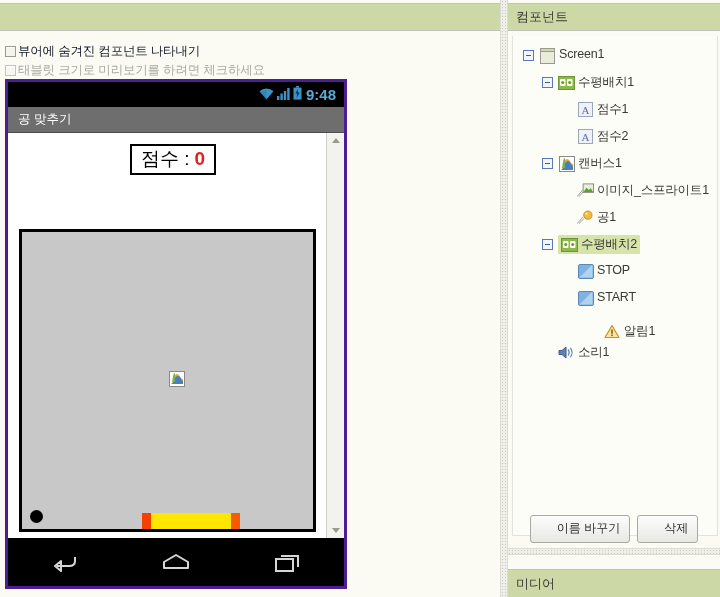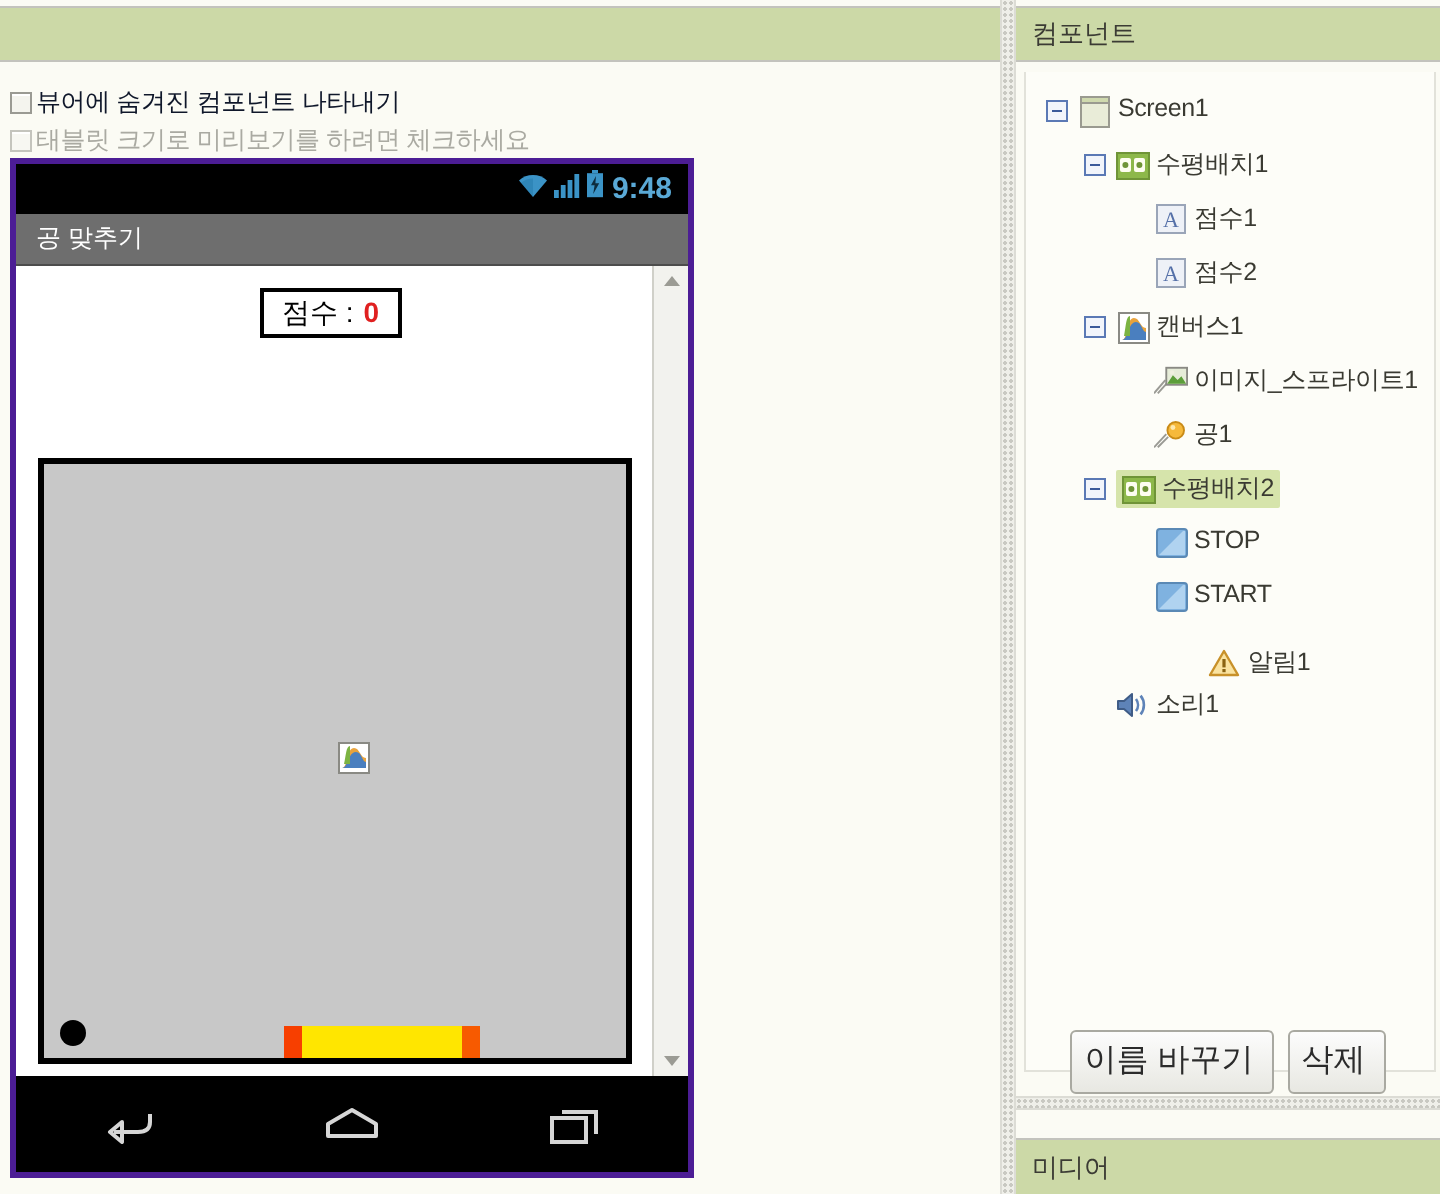--- a/index.html
+++ b/index.html
@@ -62,21 +62,21 @@
   }
   .screen-inner {
     position: relative; width: 318px; height: 405px; background: #fff;
   }
 
   
   .score-wrap {
     position: absolute; left: 122px; top: 11px;
     border: 2px solid #000; background: #fff;
     padding: 2px 9px 3px 9px;
-    font-size: 14px; line-height: 1.15;
+    font-size: 19px; line-height: 1.15;
     display: flex; align-items: baseline; gap: 5px;
     white-space: nowrap;
   }
   .score-label { color: #000; }
   .score-value { color: #e02020; font-weight: bold; }
 
   
   .game-canvas {
     position: absolute; left: 11px; top: 96px;
     width: 297px; height: 303px;
@@ -168,21 +168,21 @@
   .tnode.selected .tlabel-wrap {
     background: #d6e4ab; padding: 1px 3px; border-radius: 1px;
   }
   .tlabel-wrap { display: flex; align-items: flex-start; }
 
   .bottom-btns {
     position: absolute; left: 0; top: 515px; width: 212px;
     display: flex; justify-content: center; gap: 7px;
   }
   .pbtn {
-    padding: 4px 9px 5px 6px; font-size: 16px; color: #2b2b2b;
+    padding: 4px 9px 5px 26px; font-size: 12px; color: #2b2b2b;
     background: linear-gradient(#fcfcfc, #e8e8e2);
     border: 1px solid #a9a9a1; border-radius: 3px;
   }
   .media-header {
     position: absolute; left: 0; top: 569px; width: 212px; height: 28px;
     background: #ccd9a7; border-top: 1px solid #c3c3bd;
     display: flex; align-items: center; padding-left: 8px;
     font-size: 13px; color: #3b3b34;
   }
   .hsep {

